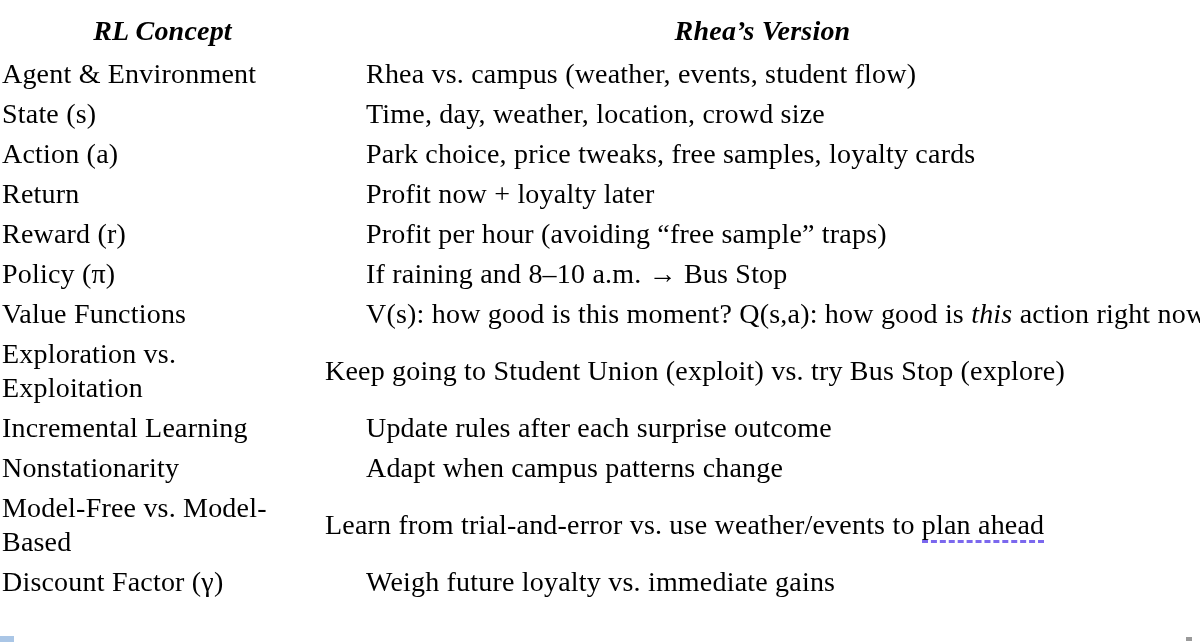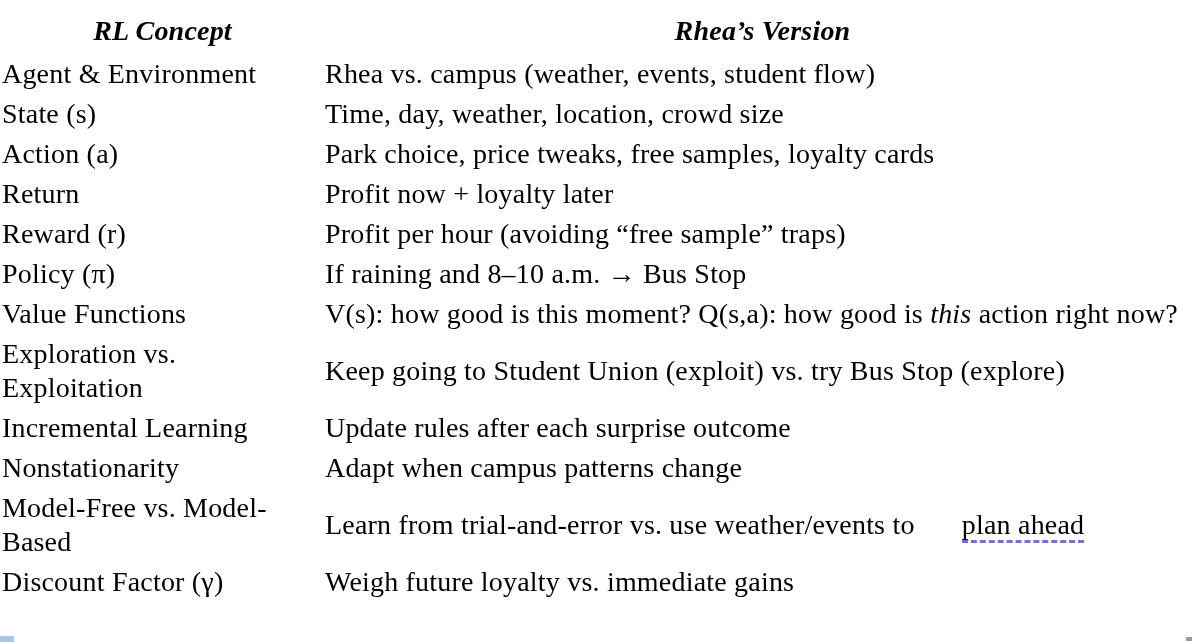--- a/index.html
+++ b/index.html
@@ -19,42 +19,41 @@
     position: relative;
   }
   .row {
     display: grid;
     grid-template-columns: 325px 1fr;
     align-items: center;
     font-size: 28px;
     letter-spacing: 0.2px;
   }
   .r-header { height: 46px; }
-  .r-single { height: 40px; }
+  .r-single { height: 40px; gap: 41px; }
   .r-tall   { height: 74px; }
   .cell-concept {
     padding-left: 2px;
     padding-right: 18px;
     white-space: pre-line;
     line-height: 34px;
   }
   .cell-version {
     white-space: nowrap;
     line-height: 34px;
   }
   .hdr {
     font-weight: bold;
     font-style: italic;
     text-align: center;
     white-space: nowrap;
   }
   .em-italic { font-style: italic; }
   .grammar-underline {
     border-bottom: 3px dashed #7b68ee;
-    margin-left: 40px;
   }
   .artifact-blue {
     position: absolute;
     left: 0px;
     top: 636px;
     width: 14px;
     height: 6px;
     background: #aac6e6;
   }
   .artifact-gray {

